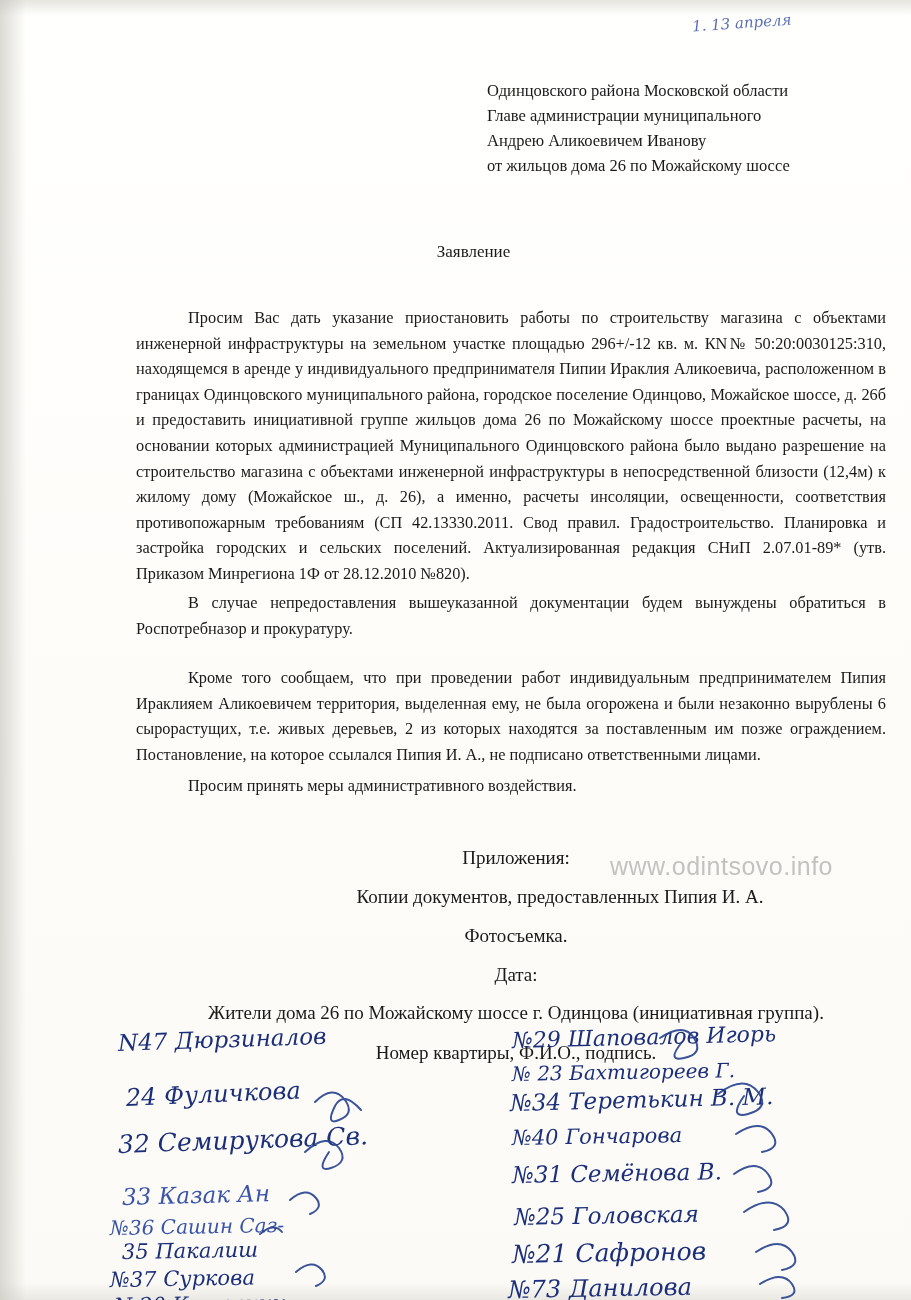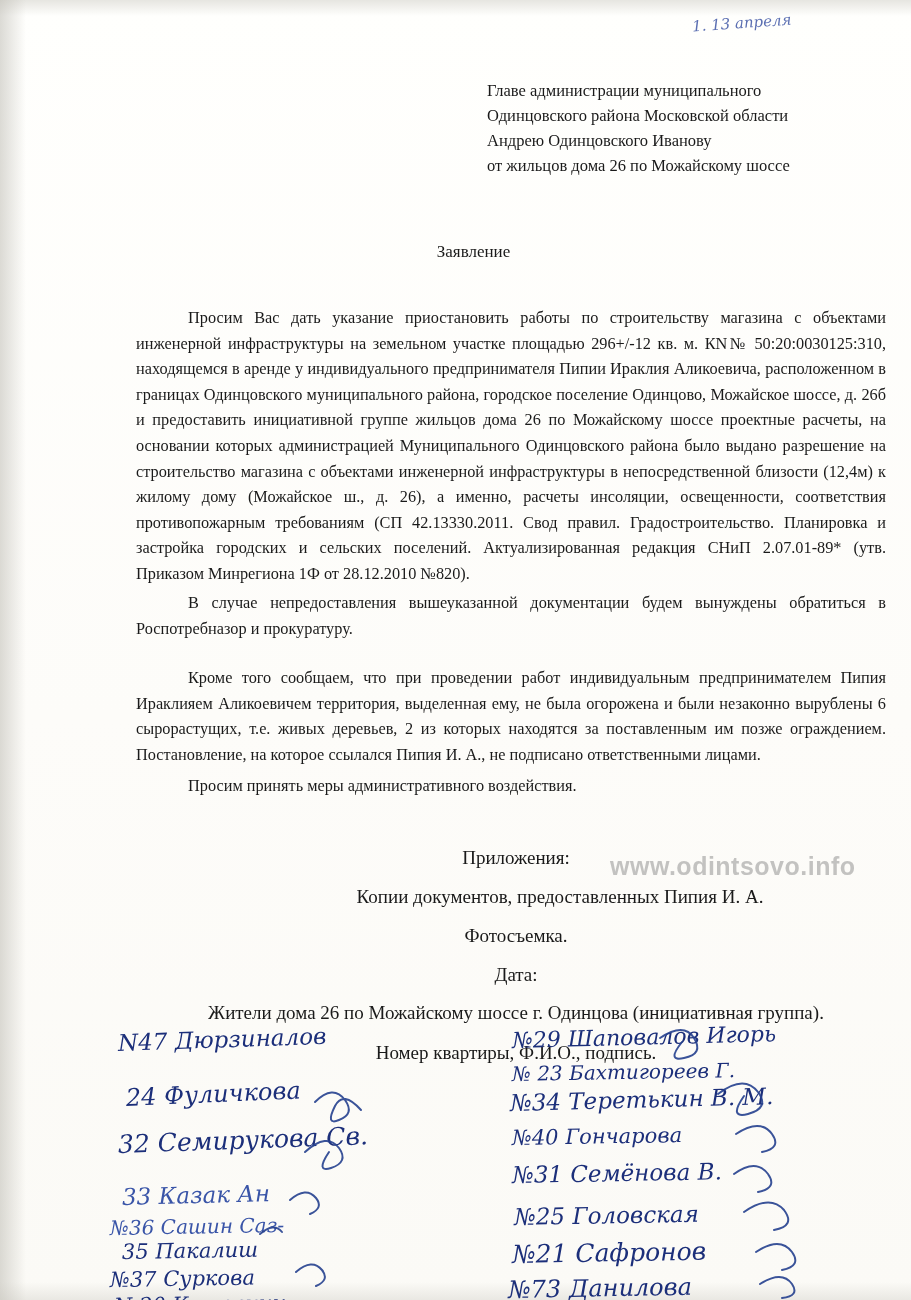--- a/index.html
+++ b/index.html
@@ -87,21 +87,21 @@
   .t4 { top: 962px; }
   .t5 { top: 1000px; }
   .t6 { top: 1040px; }
 
   .watermark {
     position: absolute;
     left: 610px;
     top: 852px;
     font-family: "Liberation Sans", sans-serif;
     font-size: 25px;
-    font-weight: bold;
+    font-weight: normal;
     color: rgba(125,125,125,0.45);
     letter-spacing: 0.5px;
     user-select: none;
   }
 
   
   .sig-area {
     position: absolute;
     left: 0;
     top: 1022px;
@@ -162,23 +162,23 @@
 
   <div class="edge-shadow-t"></div>
   <div class="edge-shadow-l"></div>
   <div class="edge-shadow-b"></div>
 
   <div class="corner-note">1. 13 апреля</div>
 
   <div class="content">
 
     <div class="addressee">
+      <div>Одинцовского района Московской области</div>
       <div>Главе администрации муниципального</div>
-      <div>Одинцовского района Московской области</div>
-      <div>Андрею Одинцовского Иванову</div>
+      <div>Андрею Аликоевичем Иванову</div>
       <div>от жильцов дома 26 по Можайскому шоссе</div>
     </div>
 
     <div class="doc-title">Заявление</div>
 
     <div class="body-block p1"><span class="indent"></span><span>Просим Вас дать указание приостановить работы по строительству магазина с объектами инженерной инфраструктуры на земельном участке площадью 296+/-12 кв. м. КN№ 50:20:0030125:310, находящемся в аренде у индивидуального предпринимателя Пипии Ираклия Аликоевича, расположенном в границах Одинцовского муниципального района, городское поселение Одинцово, Можайское шоссе, д. 26б и предоставить инициативной группе жильцов дома 26 по Можайскому шоссе проектные расчеты, на основании которых администрацией Муниципального Одинцовского района было выдано разрешение на строительство магазина с объектами инженерной инфраструктуры в непосредственной близости (12,4м) к жилому дому (Можайское ш., д. 26), а именно, расчеты инсоляции, освещенности, соответствия противопожарным требованиям (СП 42.13330.2011. Свод правил. Градостроительство. Планировка и застройка городских и сельских поселений. Актуализированная редакция СНиП 2.07.01-89* (утв. Приказом Минрегиона 1Ф от 28.12.2010 №820).</span></div>
 
     <div class="body-block p2"><span class="indent"></span><span>В случае непредоставления вышеуказанной документации будем вынуждены обратиться в  Роспотребназор и прокуратуру.</span></div>
 
     <div class="body-block p3"><span class="indent"></span><span>Кроме того сообщаем, что при проведении работ индивидуальным предпринимателем Пипия Ираклияем Аликоевичем территория, выделенная ему, не была огорожена и были незаконно вырублены 6 сырорастущих, т.е. живых деревьев, 2 из которых находятся за поставленным им позже ограждением. Постановление, на которое ссылался Пипия И. А., не подписано ответственными лицами.</span></div>

